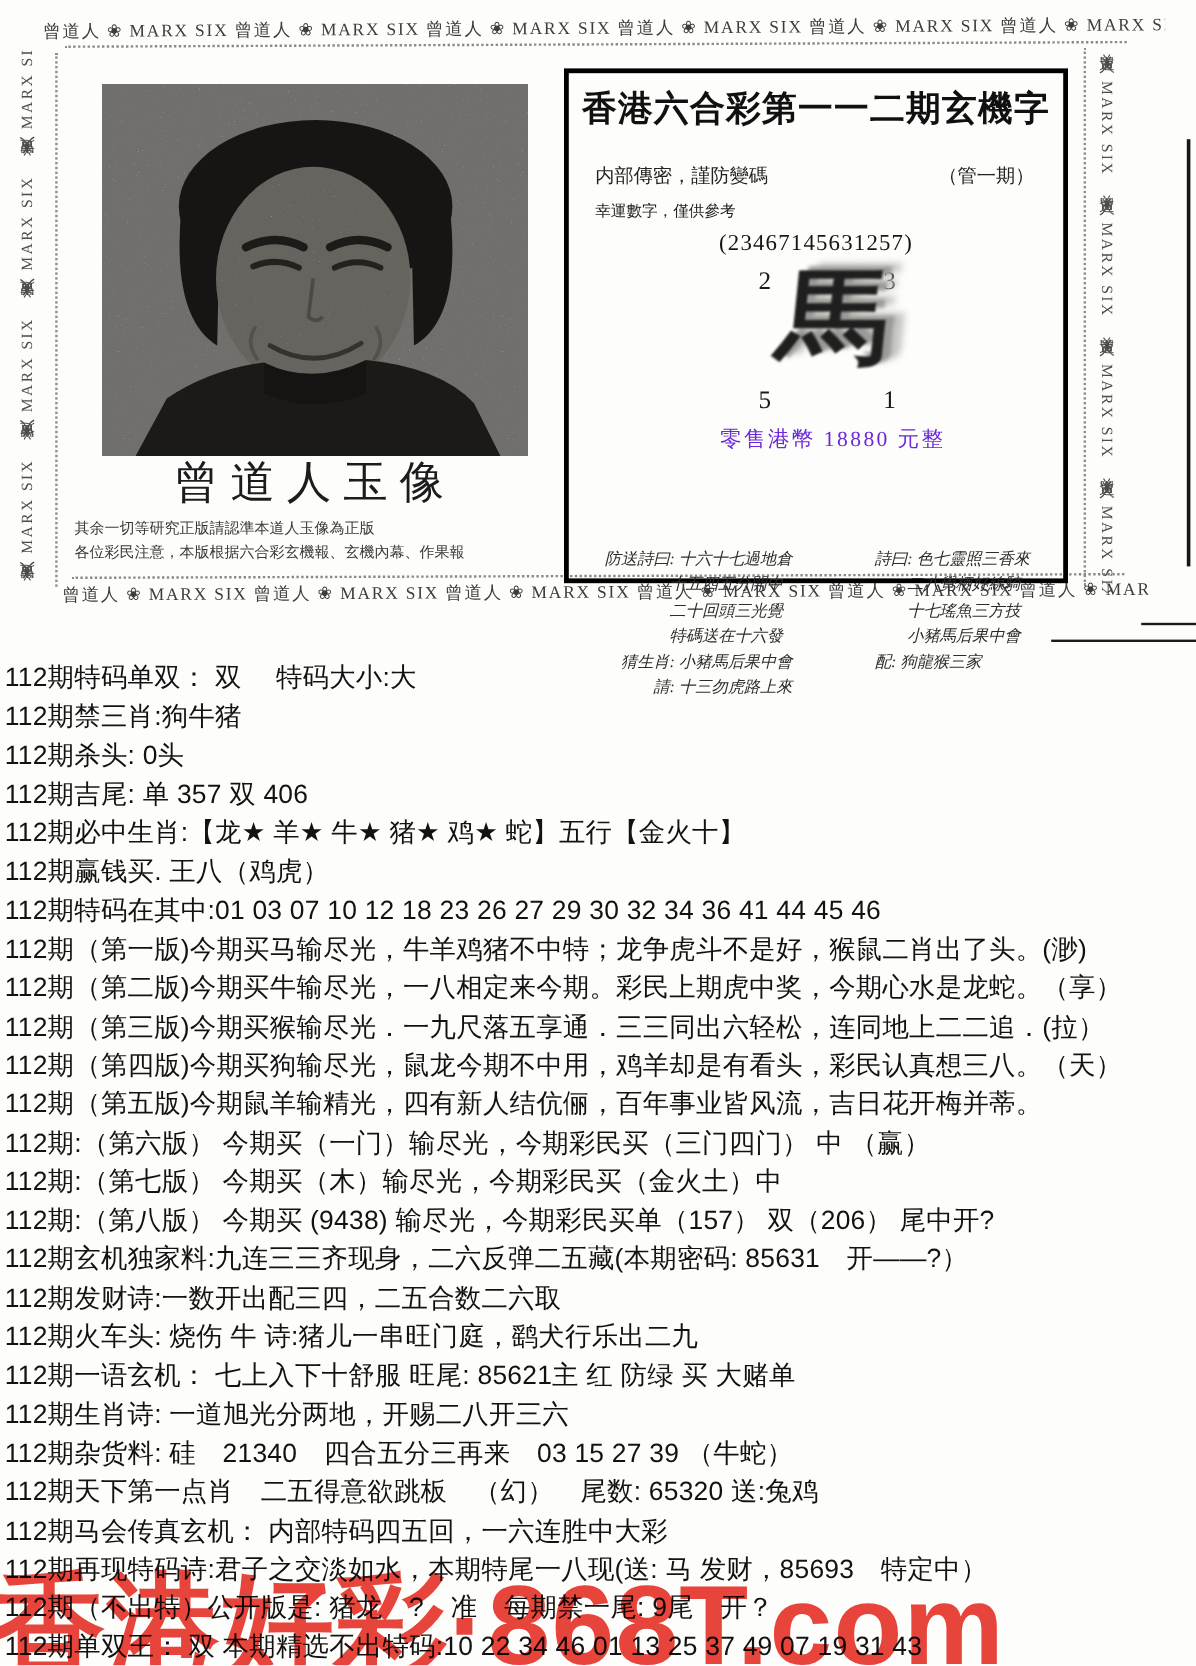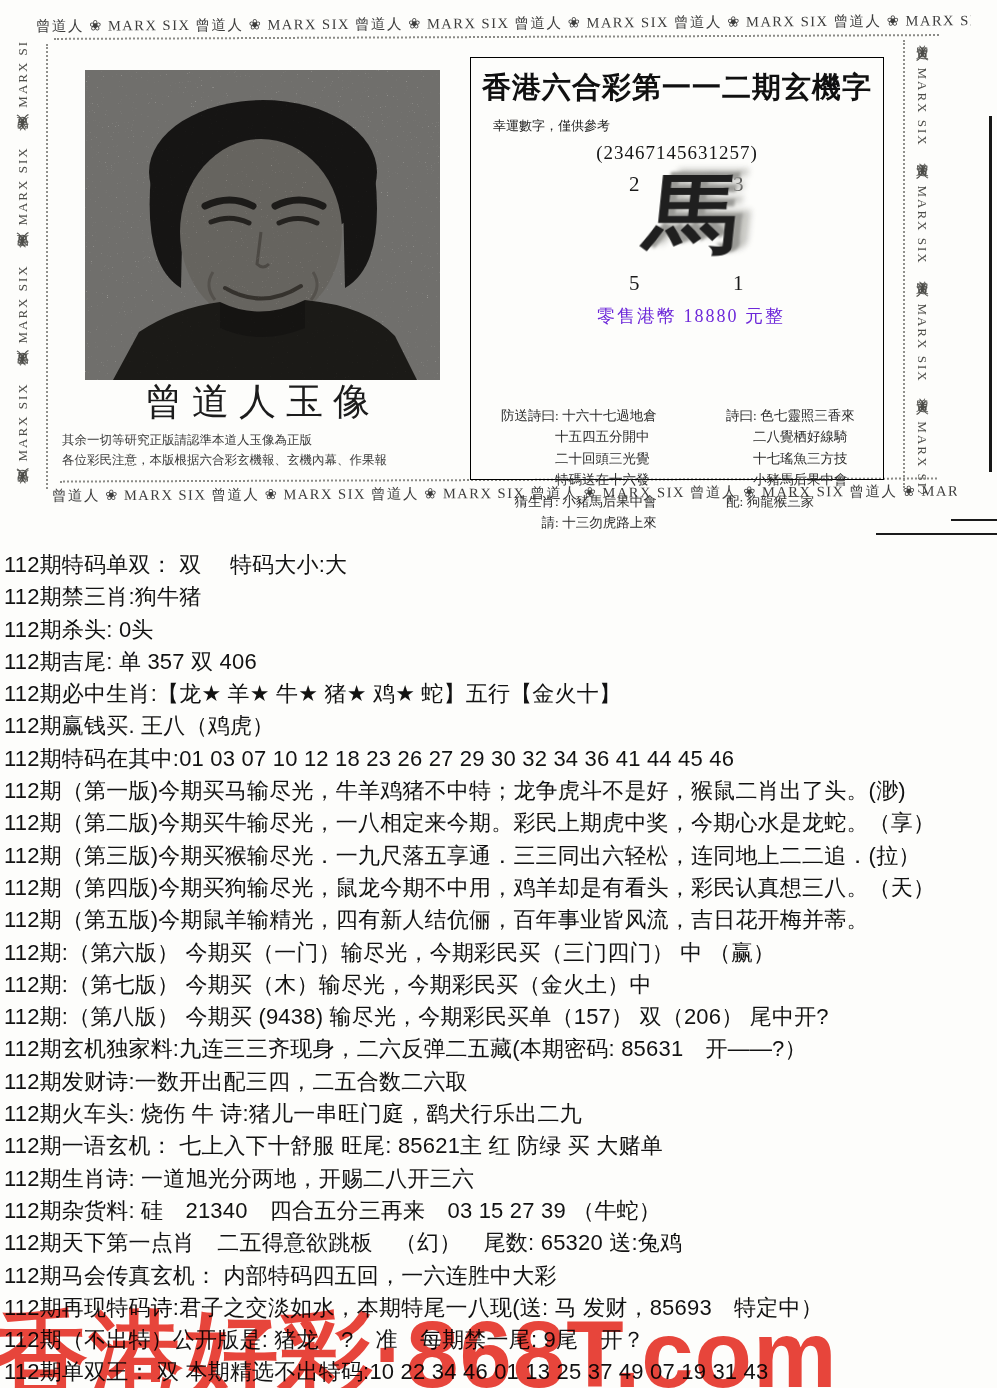--- a/index.html
+++ b/index.html
@@ -26,36 +26,36 @@
   .scan-line-h2{position:absolute;top:533px;right:0;width:121px;height:2px;background:#1b1b1b;}
 
   
   .photo{position:absolute;left:85px;top:70px;width:355px;height:310px;background:#e6e4de;}
   .caption{position:absolute;left:80px;top:377px;width:365px;text-align:center;
            font-family:"Liberation Serif","DejaVu Serif",serif;font-size:37px;letter-spacing:10px;color:#1c1c1c;}
   .notice{position:absolute;left:62px;top:430px;width:405px;
           font-family:"Liberation Serif","DejaVu Serif",serif;font-size:12.5px;line-height:20px;color:#3a3a3a;}
 
   
-  .mbox{position:absolute;left:470px;top:57px;width:412px;height:421px;border:1px solid #000000;
+  .mbox{position:absolute;left:470px;top:57px;width:412px;height:421px;border:4px solid #000000;
         font-family:"Liberation Serif","DejaVu Serif",serif;}
   .mbox-title{margin-top:10px;text-align:center;font-size:29px;font-weight:bold;letter-spacing:1px;color:#101010;}
   .mbox-row{display:flex;justify-content:space-between;padding:0 24px 0 22px;margin-top:26px;font-size:16px;color:#222;}
   .mbox-line2{padding-left:22px;margin-top:9px;font-size:13px;color:#222;}
   .mbox-lucky{text-align:center;margin-top:7px;font-size:19px;letter-spacing:1px;color:#161616;}
   .horse-area{position:relative;height:132px;margin-top:2px;}
   .hnum{position:absolute;font-size:21px;color:#1a1a1a;font-family:"Liberation Serif",serif;}
   .hnum.tl{left:158px;top:6px;} .hnum.tr{left:262px;top:6px;}
   .hnum.bl{left:158px;bottom:2px;} .hnum.br{left:262px;bottom:2px;}
   .horse{position:absolute;left:178px;top:6px;font-size:86px;line-height:86px;font-weight:bold;color:#1f1f1f;
          transform:skewX(-6deg) scaleX(1.08);filter:blur(.7px);
          text-shadow:7px -3px 3px #9a9a96,14px -6px 6px #c2c2be;}
   .mbox-price{text-align:center;margin-top:6px;font-size:18px;letter-spacing:2px;color:#6d28d9;padding-left:28px;}
   .poems{display:flex;margin-top:12px;padding-left:30px;font-size:13.5px;line-height:21.5px;color:#2c2c2c;}
-  .poem-col{white-space:pre;}
+  .poem-col{white-space:pre;font-style:italic;}
   .poem-col.left{width:225px;}
 
   
   .body-lines{position:absolute;left:4px;top:549px;right:4px;}
   .bline{font-size:22px;line-height:32.3px;white-space:nowrap;color:#121212;letter-spacing:.2px;}
 
   
   .watermark{position:absolute;left:-6px;top:1292px;font-size:94px;font-weight:bold;white-space:nowrap;
              letter-spacing:1px;mix-blend-mode:multiply;opacity:.92;
              font-family:"Liberation Sans","DejaVu Sans",sans-serif;}
@@ -104,20 +104,24 @@
     </svg>
   </div>
   <div class="caption">曾道人玉像</div>
   <div class="notice">
     <div>其余一切等研究正版請認準本道人玉像為正版</div>
     <div>各位彩民注意，本版根据六合彩玄機報、玄機內幕、作果報</div>
   </div>
 
   <div class="mbox">
     <div class="mbox-title">香港六合彩第一一二期玄機字</div>
+    <div class="mbox-row">
+      <span>内部傳密，謹防變碼</span>
+      <span>（管一期）</span>
+    </div>
     <div class="mbox-line2">幸運數字，僅供參考</div>
     <div class="mbox-lucky">(23467145631257)</div>
     <div class="horse-area">
       <span class="hnum tl">2</span>
       <span class="hnum tr">3</span>
       <span class="hnum bl">5</span>
       <span class="hnum br">1</span>
       <span class="horse">馬</span>
     </div>
     <div class="mbox-price">零售港幣 18880 元整</div>

